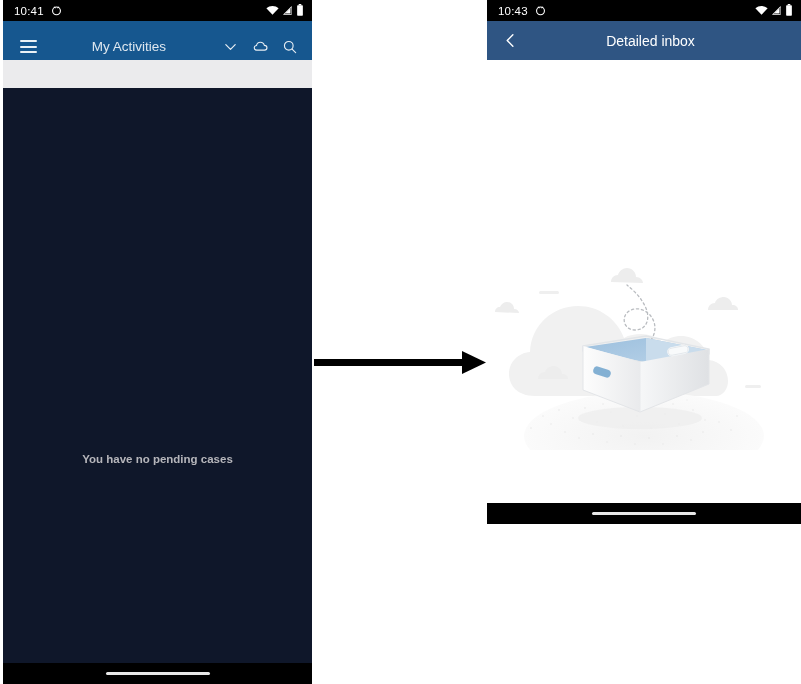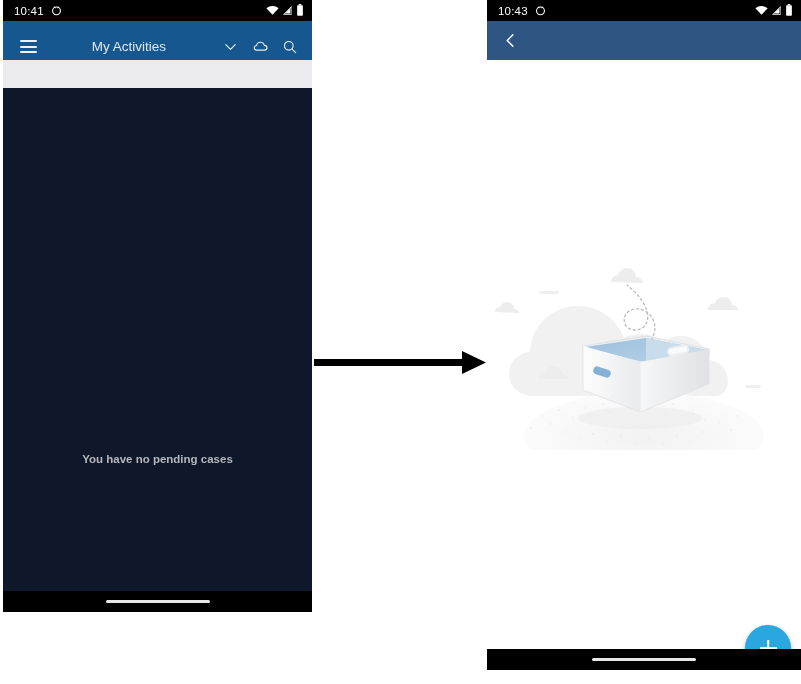--- a/index.html
+++ b/index.html
@@ -17,27 +17,27 @@
 
   
   .phone {
     position: absolute;
     top: 0;
     overflow: hidden;
   }
   #phone-left {
     left: 3px;
     width: 309px;
-    height: 612px;
+    height: 684px;
     background: #ebebed;
   }
   #phone-right {
     left: 487px;
     width: 314px;
-    height: 670px;
+    height: 524px;
     background: #ffffff;
   }
 
   
   .statusbar {
     position: relative;
     height: 21px;
     background: #000000;
     display: flex;
     align-items: center;
@@ -356,20 +356,21 @@
       </span>
     </div>
   </div>
 
   <div class="toolbar" id="toolbar-right">
     <div class="tb-icon">
       <svg width="17" height="17" viewBox="0 0 18 18">
         <path d="M11.5 3 L5.5 9 L11.5 15" fill="none" stroke="#ffffff" stroke-width="1.5" stroke-linecap="round" stroke-linejoin="round"></path>
       </svg>
     </div>
+    <div class="tb-title">Detailed inbox</div>
   </div>
 
   <div id="content-right">
 
     <div id="illustration">
       <svg width="314" height="200" viewBox="0 0 314 200">
         <defs>
           <radialGradient id="groundGrad" cx="50%" cy="50%" r="50%">
             <stop offset="0%" stop-color="#f2f2f2"></stop>
             <stop offset="100%" stop-color="#fbfbfb"></stop>

